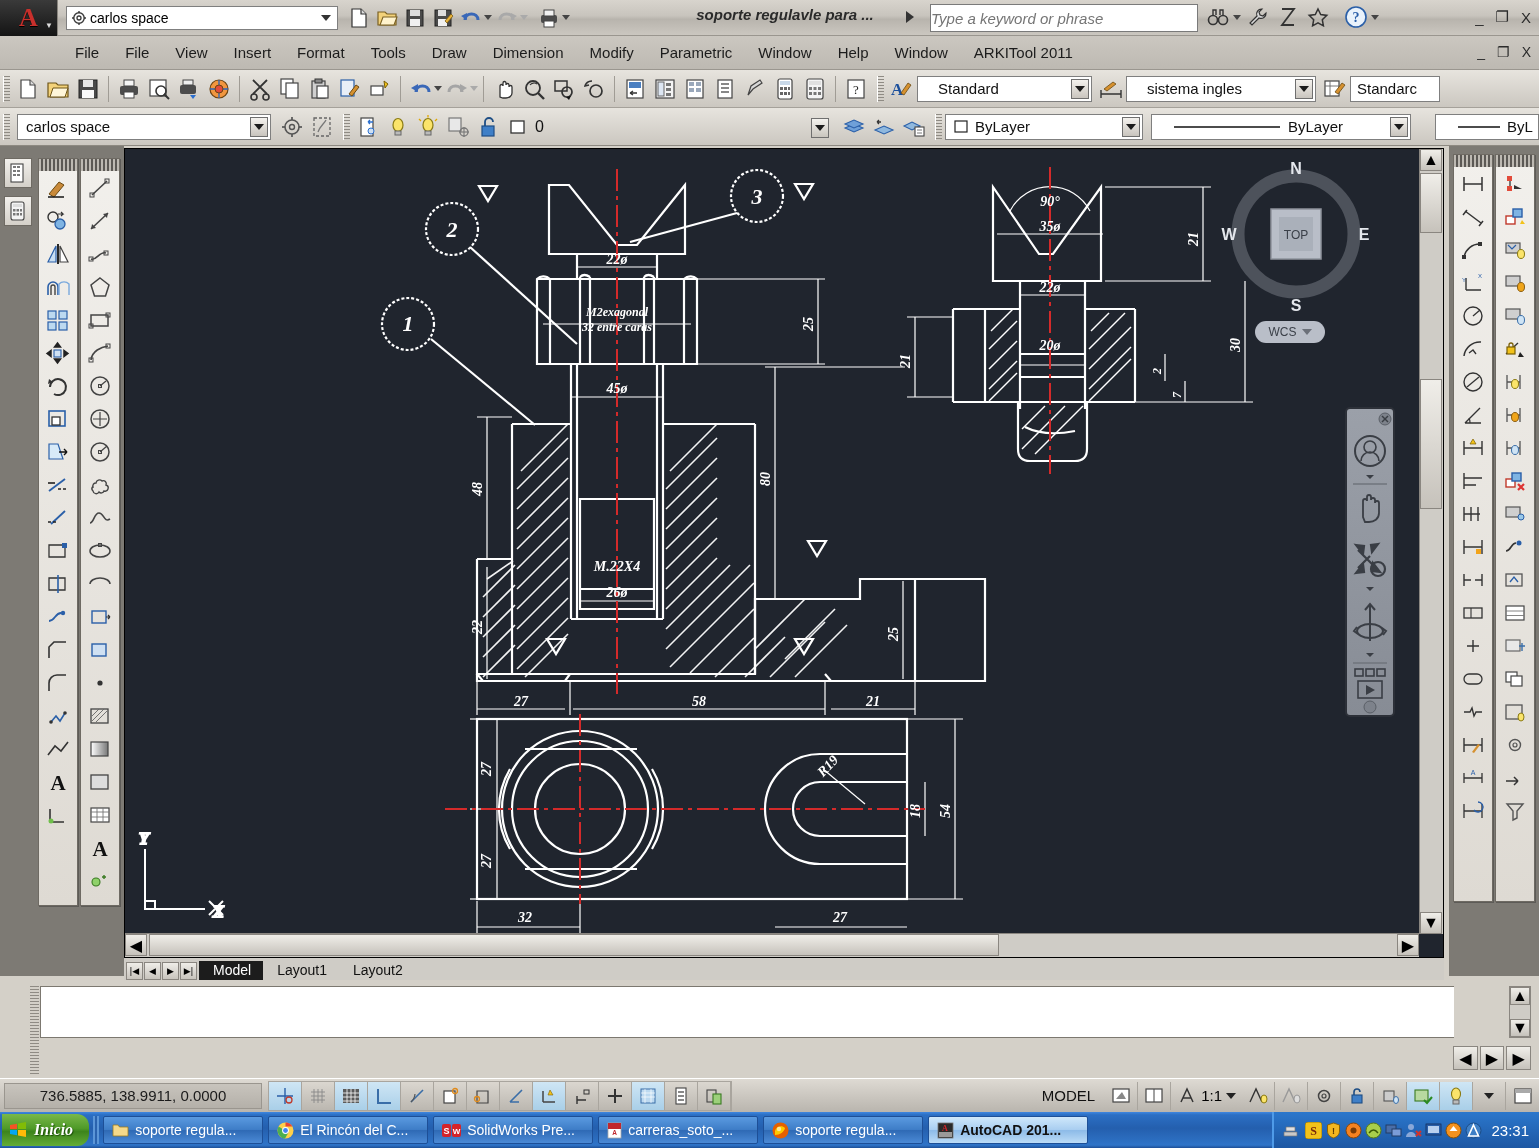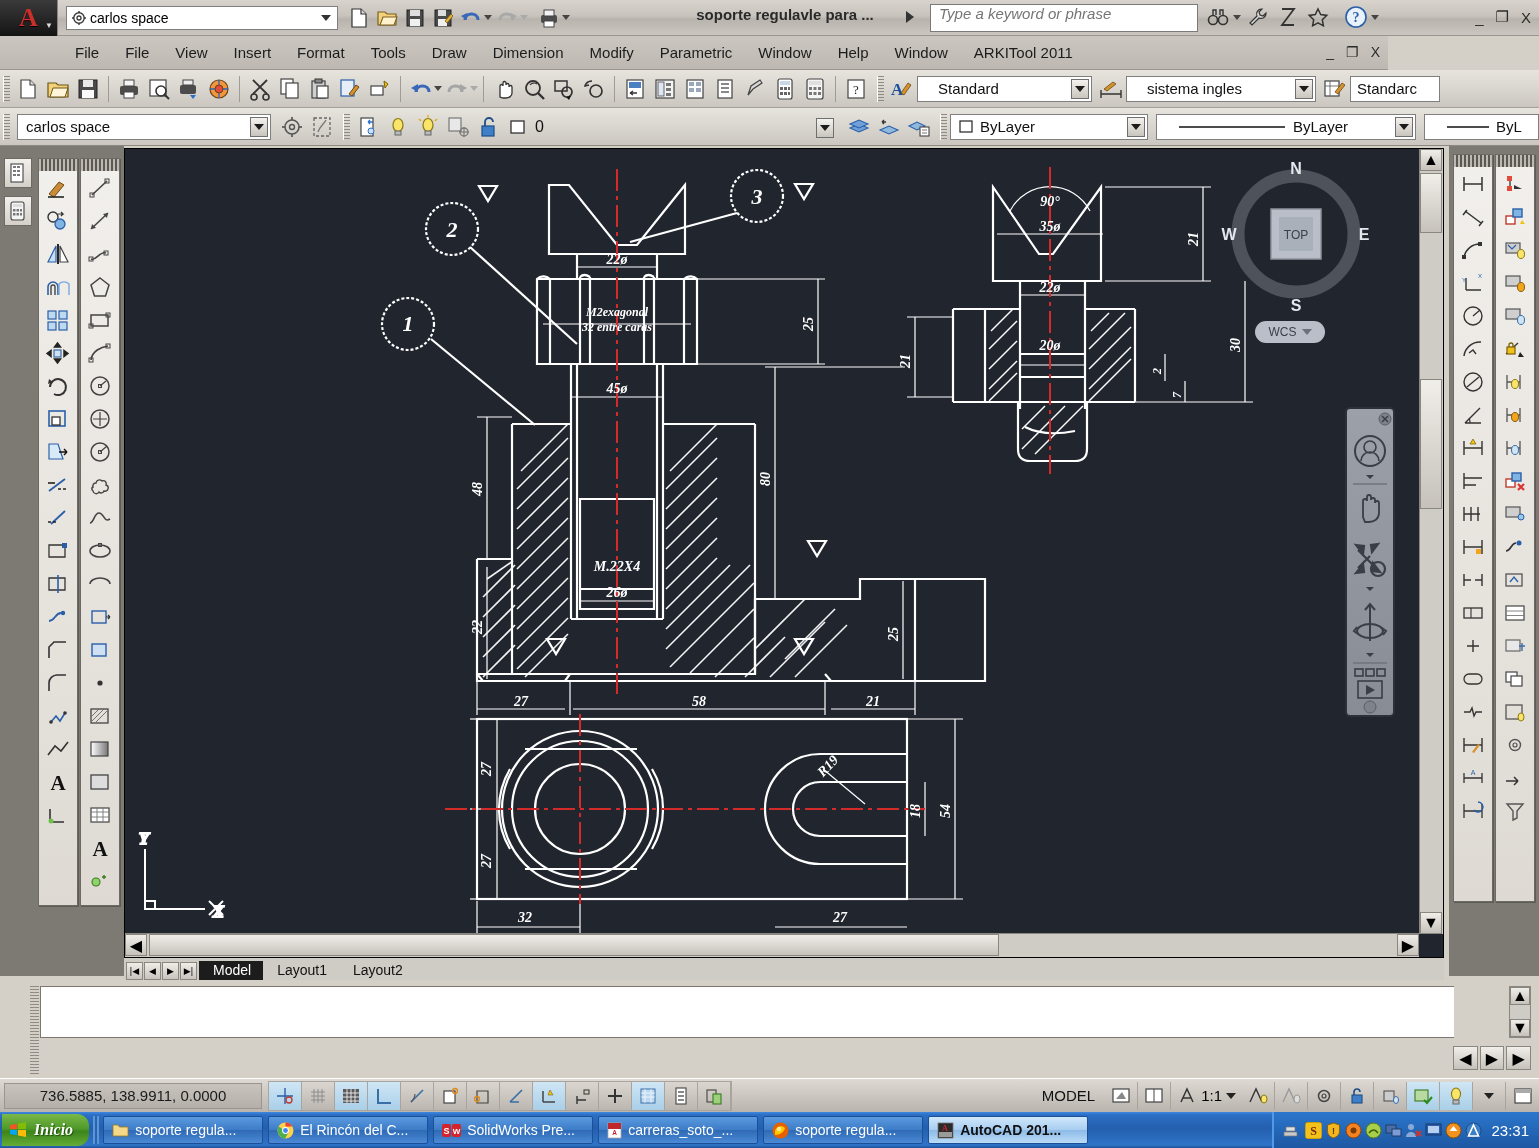--- a/index.html
+++ b/index.html
@@ -39,42 +39,42 @@
   .qat-combo .arrow { position:absolute; right:6px; top:8px;
     width:0;height:0;border-left:5px solid transparent;border-right:5px solid transparent;border-top:6px solid #333; }
 
   .qat-icons { display:flex; align-items:center; gap:2px; margin-left:8px; }
   .ticon { width:26px; height:26px; display:flex; align-items:center; justify-content:center; }
   .ticon svg { display:block; }
   .mini-caret { width:0;height:0;border-left:4px solid transparent;border-right:4px solid transparent;border-top:5px solid #444; margin-left:-2px; }
 
   .doc-title {
     position:absolute; left:660px; top:6px; width:250px;
-    font-size:15px; font-weight:bold; color:#2a2a2a;
+    font-size:15px; font-style:italic; font-weight:bold; color:#2a2a2a;
     text-align:center; white-space:nowrap; overflow:hidden;
   }
   .doc-arrow { position:absolute; left:906px; top:11px; width:0;height:0;
     border-top:6px solid transparent;border-bottom:6px solid transparent;border-left:8px solid #333; }
 
   .search-box {
     position:absolute; left:930px; top:4px; width:268px; height:28px;
-    background:#fff; border:1px solid #7a7a7a; display:flex; align-items:flex-start;
-    padding-left:8px;
+    background:#fff; border:1px solid #7a7a7a; display:flex; align-items:center;
+    padding-left:0;
   }
   .search-box input {
     border:0; outline:0; width:100%; font-size:15px; font-style:italic;
     color:#555; font-family:"Liberation Sans", sans-serif; background:transparent;
   }
   .help-icons { position:absolute; left:1205px; top:4px; display:flex; align-items:center; gap:4px; }
   .wincontrols { position:absolute; right:8px; top:8px; display:flex; gap:12px; align-items:center;
     font-size:15px; color:#2b2b2b; font-family:"Liberation Sans", sans-serif; }
 
   
   .menubar {
-    position:absolute; left:0; top:36px; width:1388px; height:34px;
+    position:absolute; left:0; top:36px; width:1539px; height:34px;
     background:linear-gradient(to bottom,#cbc7c0,#bdb9b2);
     border-bottom:1px solid #9a968f;
     display:flex; align-items:center; padding-left:62px;
   }
   .menu-item {
     font-size:15px; color:#1c1c1c; padding:3px 13px; white-space:nowrap; cursor:default;
   }
   .menubar .wincontrols2 { position:absolute; right:8px; top:8px; display:flex; gap:12px; font-size:14px; color:#2b2b2b;}
 
   
@@ -735,21 +735,21 @@
     </div>
     <div class="tb-combo" style="width:260px; margin-left:8px;">
       <svg width="110" height="14" viewBox="0 0 110 14" style="margin-right:6px">
           <line x1="2" y1="7" x2="108" y2="7" stroke="#111" stroke-width="1.6"></line>
         </svg>
       <span>ByLayer</span>
       <span class="ddarrow">
           <span class="ddtri"></span>
         </span>
     </div>
-    <div class="tb-combo" style="width:115px; margin-left:8px;">
+    <div class="tb-combo" style="width:104px; margin-left:24px;">
       <svg width="46" height="14" viewBox="0 0 46 14" style="margin-right:5px">
           <line x1="2" y1="7" x2="44" y2="7" stroke="#111" stroke-width="1.6"></line>
         </svg>
       <span>ByL</span>
     </div>
   </div>
 
   <div class="side-left">
 
     <div style="position:absolute; left:4px; top:12px; width:28px;height:30px;background:linear-gradient(to bottom,#f2f0ec,#d4d0c9);border:1px solid #6e6a63;display:flex;align-items:center;justify-content:center">

